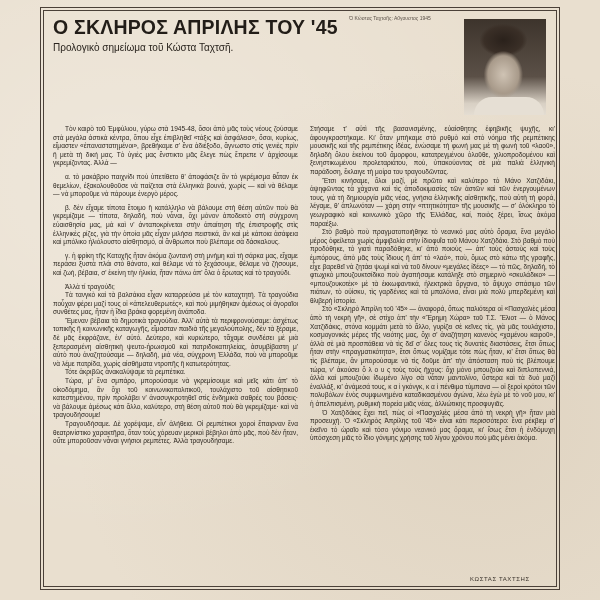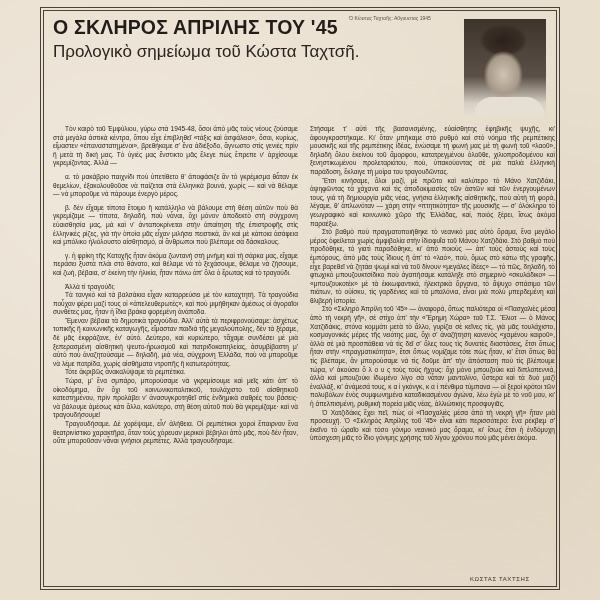--- a/index.html
+++ b/index.html
@@ -27,21 +27,21 @@
     box-sizing: border-box;
   }
   .title {
     position: absolute; left: 53px; top: 16px;
     font-size: 19.5px; font-weight: bold; letter-spacing: 0.2px;
     color: #221d18;
     text-align: center;
   }
   .subtitle {
     position: absolute; left: 53px; top: 42px;
-    font-size: 17px; color: #2a241e;
+    font-size: 10px; color: #2a241e;
   }
   .caption {
     position: absolute; left: 349px; top: 15px;
     font-size: 5px; color: #5a5048; white-space: nowrap;
   }
   .photo {
     position: absolute; left: 464px; top: 19px; width: 82px; height: 96px;
     background:
       radial-gradient(ellipse 28px 34px at 48% 58%, #cfc3b4 0%, #a89a8a 55%, transparent 70%),
       radial-gradient(ellipse 32px 22px at 48% 22%, #2a211b 0%, #3a2f27 60%, transparent 75%),

